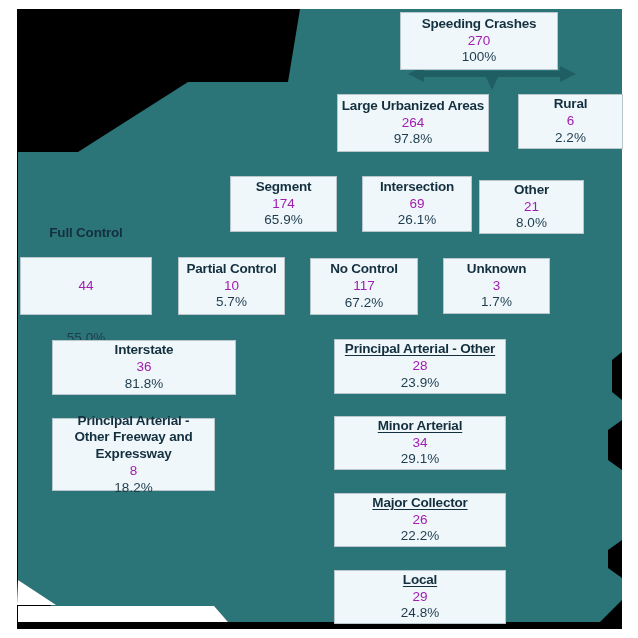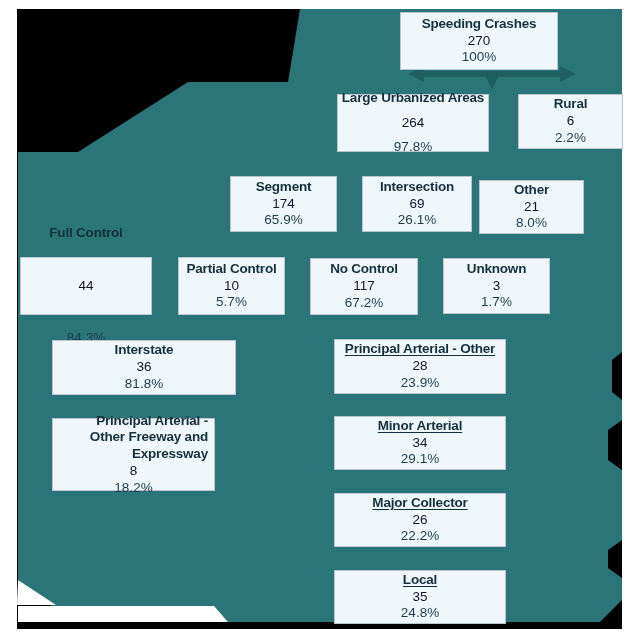--- a/index.html
+++ b/index.html
@@ -29,37 +29,37 @@
   .node{
     position:absolute;
     z-index:4;
     box-sizing:border-box;
     background:#eff7fb;
     border:1px solid #b9c6cc;
     display:flex;
     flex-direction:column;
     align-items:center;
     justify-content:center;
-    text-align:right;
+    text-align:center;
     color:#14303f;
     padding:12px 6px;
     line-height:1.24;
   }
   .node .ttl{
     font-weight:bold;
     font-size:13.5px;
     letter-spacing:-0.2px;
     color:#14303f;
     white-space:nowrap;
   }
   .node.wrap .ttl{white-space:normal;}
   .node .ttl.u{text-decoration:underline;text-underline-offset:2px;}
   .node .cnt{
     font-size:13.5px;
-    color:#0f172a;
+    color:#a21caf;
   }
   .node .pct{
     font-size:13.5px;
     color:#1d3b4c;
   }
 </style>
 </head>
 <body>
 
 <div id="stage">
@@ -112,21 +112,21 @@
                L 492 90 L 486 77 L 424 77 L 424 82 Z"></path>
     </g>
   </svg>
 
   <div class="node" style="left:400px;top:12px;width:158px;height:58px;">
     <div class="ttl">Speeding Crashes</div>
     <div class="cnt">270</div>
     <div class="pct">100%</div>
   </div>
 
-  <div class="node" style="left:337px;top:94px;width:152px;height:58px;gap:8px;">
+  <div class="node" style="left:337px;top:94px;width:152px;height:58px;">
     <div class="ttl">Large Urbanized Areas</div>
     <div class="cnt">264</div>
     <div class="pct">97.8%</div>
   </div>
 
   <div class="node" style="left:518px;top:94px;width:105px;height:55px;">
     <div class="ttl">Rural</div>
     <div class="cnt">6</div>
     <div class="pct">2.2%</div>
   </div>
@@ -145,21 +145,21 @@
 
   <div class="node" style="left:479px;top:180px;width:105px;height:54px;">
     <div class="ttl">Other</div>
     <div class="cnt">21</div>
     <div class="pct">8.0%</div>
   </div>
 
   <div class="node" style="left:20px;top:257px;width:132px;height:58px;gap:36px;">
     <div class="ttl">Full Control</div>
     <div class="cnt">44</div>
-    <div class="pct">84.3%</div>
+    <div class="pct">55.0%</div>
   </div>
 
   <div class="node" style="left:178px;top:257px;width:107px;height:58px;">
     <div class="ttl">Partial Control</div>
     <div class="cnt">10</div>
     <div class="pct">5.7%</div>
   </div>
 
   <div class="node" style="left:310px;top:258px;width:108px;height:57px;">
     <div class="ttl">No Control</div>
@@ -198,17 +198,17 @@
   </div>
 
   <div class="node" style="left:334px;top:493px;width:172px;height:54px;">
     <div class="ttl u">Major Collector</div>
     <div class="cnt">26</div>
     <div class="pct">22.2%</div>
   </div>
 
   <div class="node" style="left:334px;top:570px;width:172px;height:54px;">
     <div class="ttl u">Local</div>
-    <div class="cnt">35</div>
+    <div class="cnt">29</div>
     <div class="pct">24.8%</div>
   </div>
 
 </div>
 
 </body></html>

